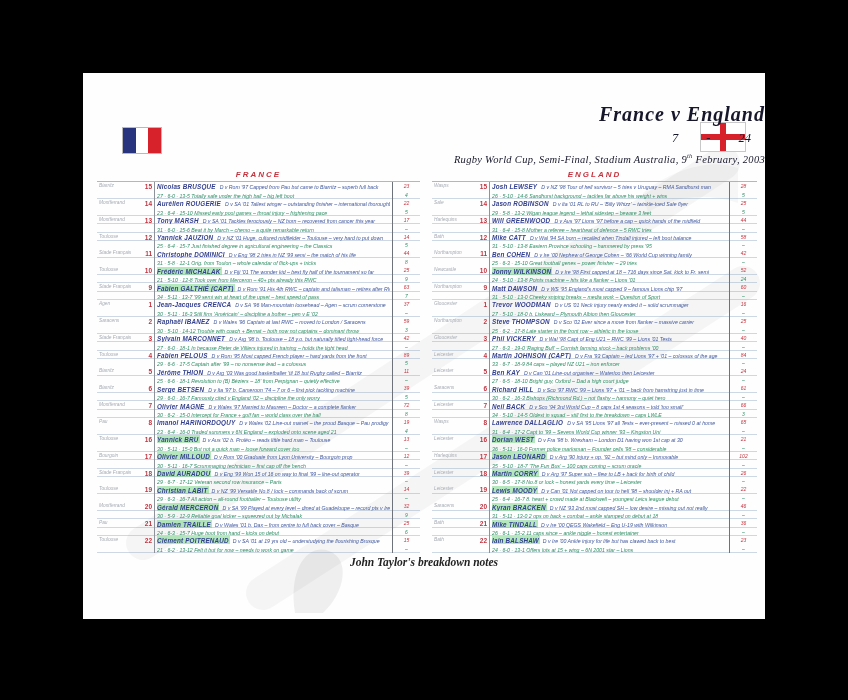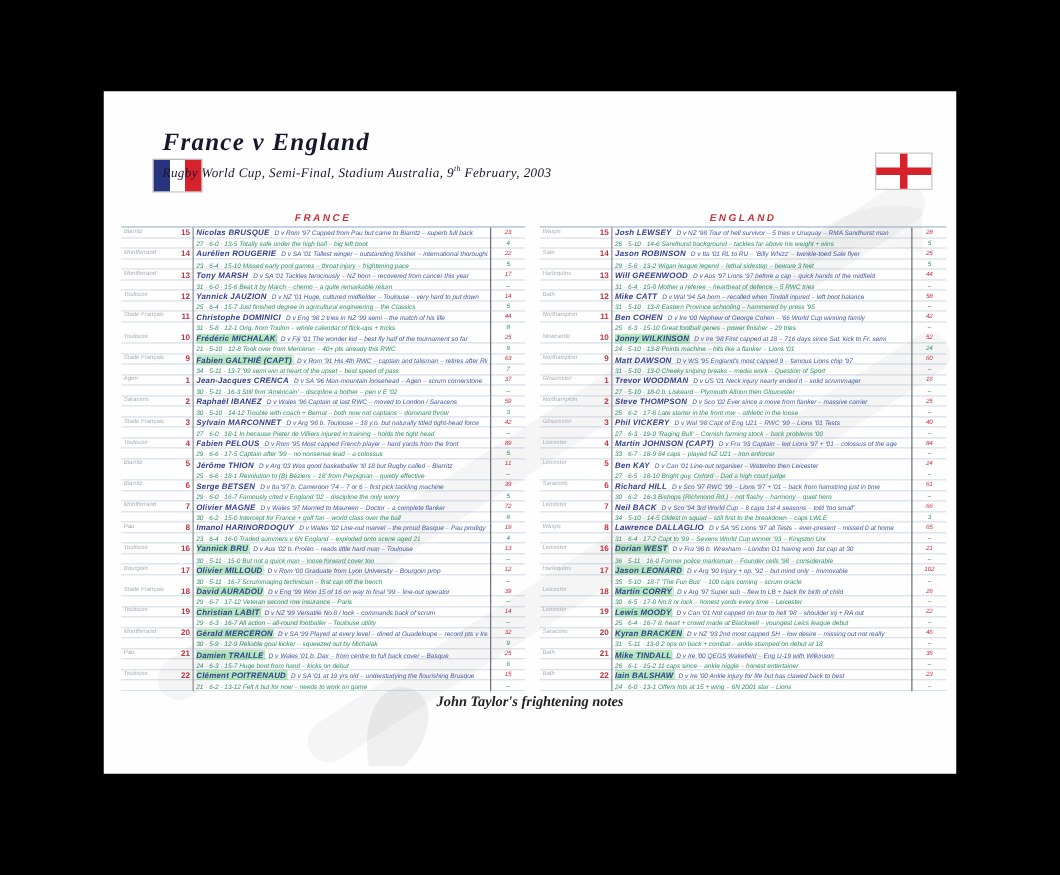--- a/index.html
+++ b/index.html
@@ -9,21 +9,21 @@
   
   .wm{position:absolute;inset:0;pointer-events:none;}
   
   .flag{position:absolute;}
   .flag-fr{left:39px;top:54px;width:38px;height:25px;border:1px solid #b9b9b9;display:flex;}
   .flag-fr i{flex:1;}
   .fr-b{background:#29347e;}.fr-w{background:#fff;}.fr-r{background:#d7222c;}
   .flag-en{left:617px;top:49px;width:44px;height:28px;border:1px solid #c8c8c8;background:#fff;position:absolute;}
   .flag-en .h{position:absolute;left:0;top:11px;width:100%;height:6px;background:#d7222c;}
   .flag-en .v{position:absolute;left:19px;top:0;width:6px;height:100%;background:#d7222c;}
-  .title-block{position:absolute;left:12px;top:30px;width:100%;text-align:left;color:#17172c;padding-left:35px;}
+  .title-block{position:absolute;left:0;top:30px;width:100%;text-align:right;color:#17172c;}
   .match-title{font-family:"Liberation Serif",serif;font-style:italic;font-weight:bold;
                font-size:20px;letter-spacing:1px;}
   .score{font-family:"Liberation Serif",serif;font-style:italic;font-size:12.5px;margin-top:5px;}
   .score span{margin:0 14px;}
   .subtitle{font-family:"Liberation Serif",serif;font-style:italic;font-size:10.5px;margin-top:6px;
             letter-spacing:.3px;}
   .sup{vertical-align:super;font-size:60%;}
   
   .col{position:absolute;top:97px;height:385px;}
   .col-left{left:14px;width:323px;}
@@ -75,20 +75,23 @@
         <i class="fr-w"></i>
         <i class="fr-r"></i>
     </div>
     <div class="flag-en">
       <span class="h"></span>
         <span class="v"></span>
     </div>
 
     <div class="title-block">
       <div class="match-title">France v England</div>
+      <div class="score">
+        <span>7</span><span>-</span><span>24</span>
+      </div>
       <div class="subtitle">
         <span>Rugby World Cup, Semi-Final,  Stadium Australia, 9</span><span class="sup">th</span><span> February, 2003</span>
       </div>
     </div>
 
     <div class="col col-right">
       <div class="col-header">ENGLAND</div>
       <div class="rows">
   <div class="row">
     <div class="margin-cell">
@@ -881,15 +884,15 @@
       <div class="l2">21 · 6-2 · 13-12   Felt it but for now – needs to work on game</div>
     </div>
     <div class="stat-cell">
       <span class="m1">15</span>
       <span class="m2">–</span>
     </div>
   </div>
 </div>
     </div>
 
-    <div class="caption">John Taylor's frightening notes</div>
+    <div class="caption">John Taylor's breakdown notes</div>
   </div>
 </div>
 
 </body></html>

